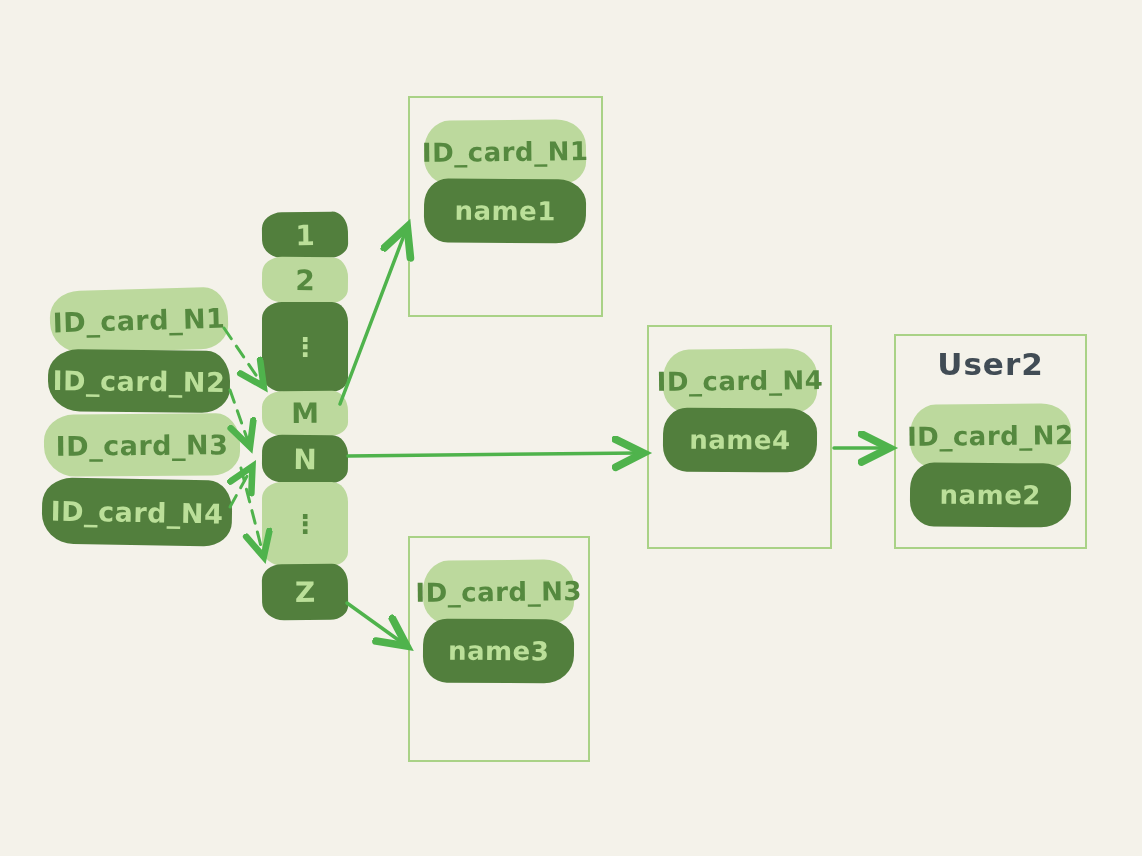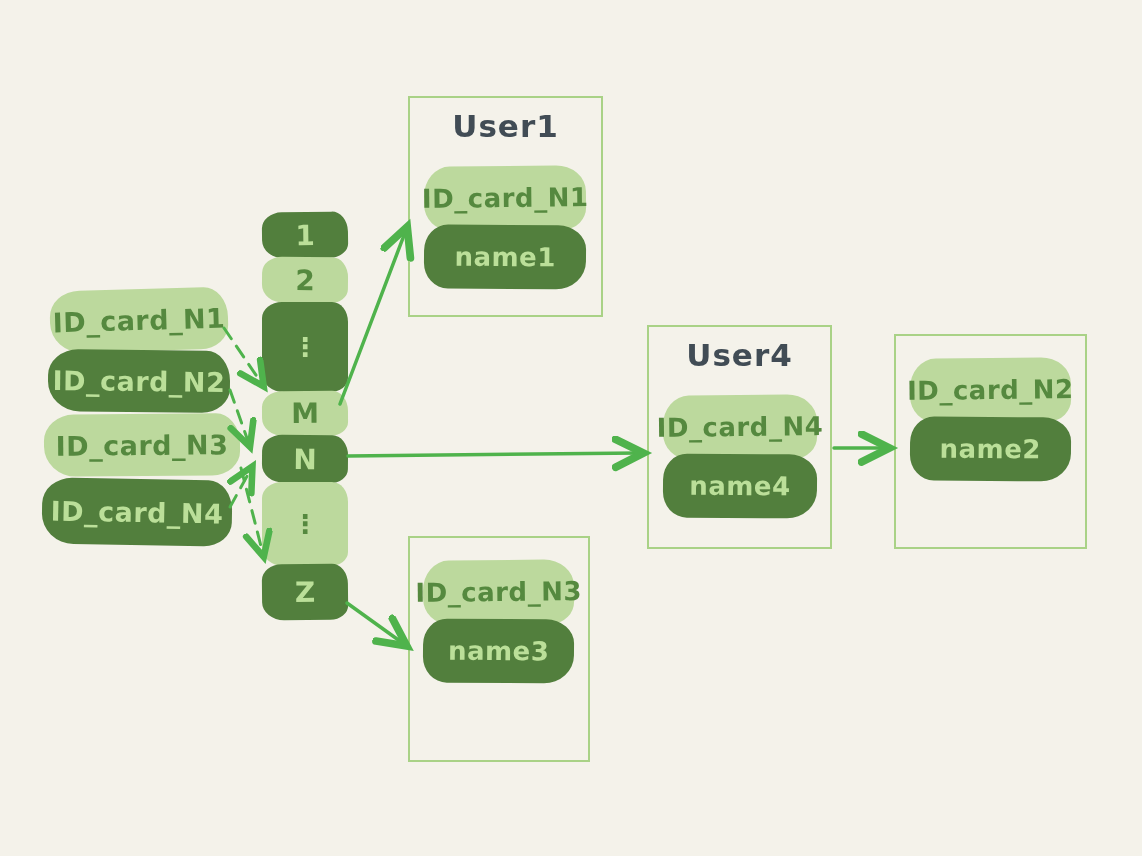--- a/index.html
+++ b/index.html
@@ -134,32 +134,31 @@
     <span>N</span>
   </div>
   <div class="bucket light" style="top:482px; height:84px;">
     <span class="dots">⋮</span>
   </div>
   <div class="bucket dark" style="top:564px; height:56px; transform:rotate(-0.6deg);">
     <span>Z</span>
   </div>
 
   <div class="user-box" style="left:408px; top:96px; width:195px; height:221px;">
-    <div class="user-title">User1</div>
     <div class="user-pill idp">ID_card_N1</div>
     <div class="user-pill namep">name1</div>
   </div>
 
   <div class="user-box" style="left:647px; top:325px; width:185px; height:224px;">
-    <div class="user-title">User4</div>
     <div class="user-pill idp">ID_card_N4</div>
     <div class="user-pill namep">name4</div>
   </div>
 
   <div class="user-box" style="left:894px; top:334px; width:193px; height:215px;">
+    <div class="user-title">User2</div>
     <div class="user-pill idp">ID_card_N2</div>
     <div class="user-pill namep">name2</div>
   </div>
 
   <div class="user-box" style="left:408px; top:536px; width:182px; height:226px;">
     <div class="user-pill idp">ID_card_N3</div>
     <div class="user-pill namep">name3</div>
   </div>
 
   <svg class="arrows" viewBox="0 0 1142 856">

